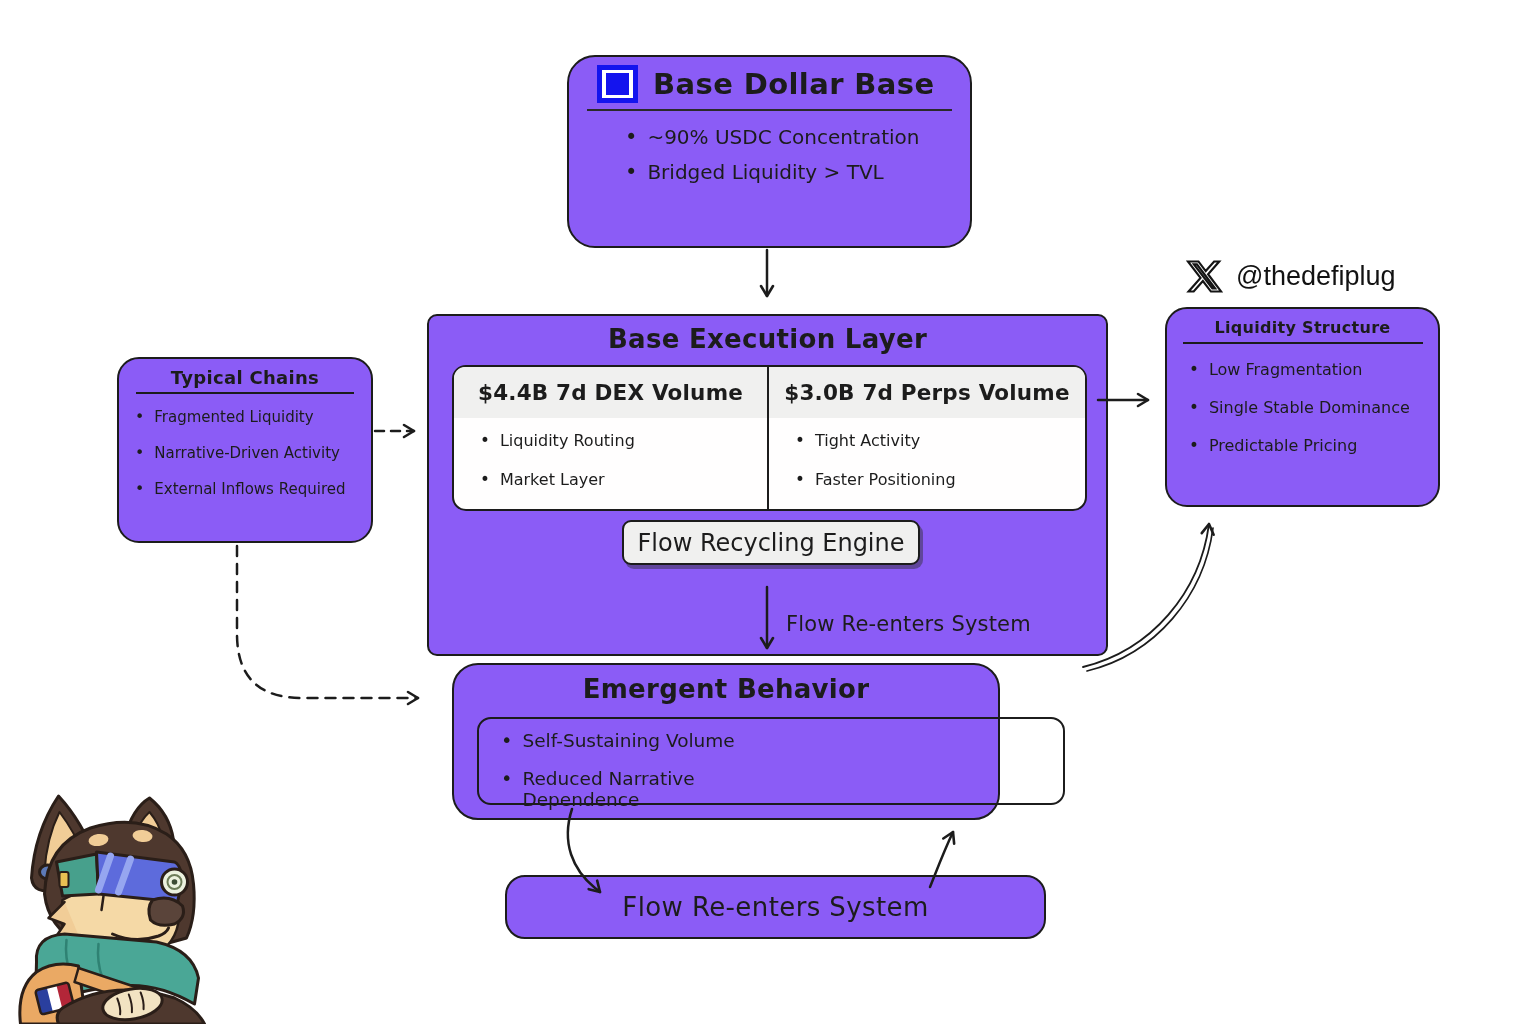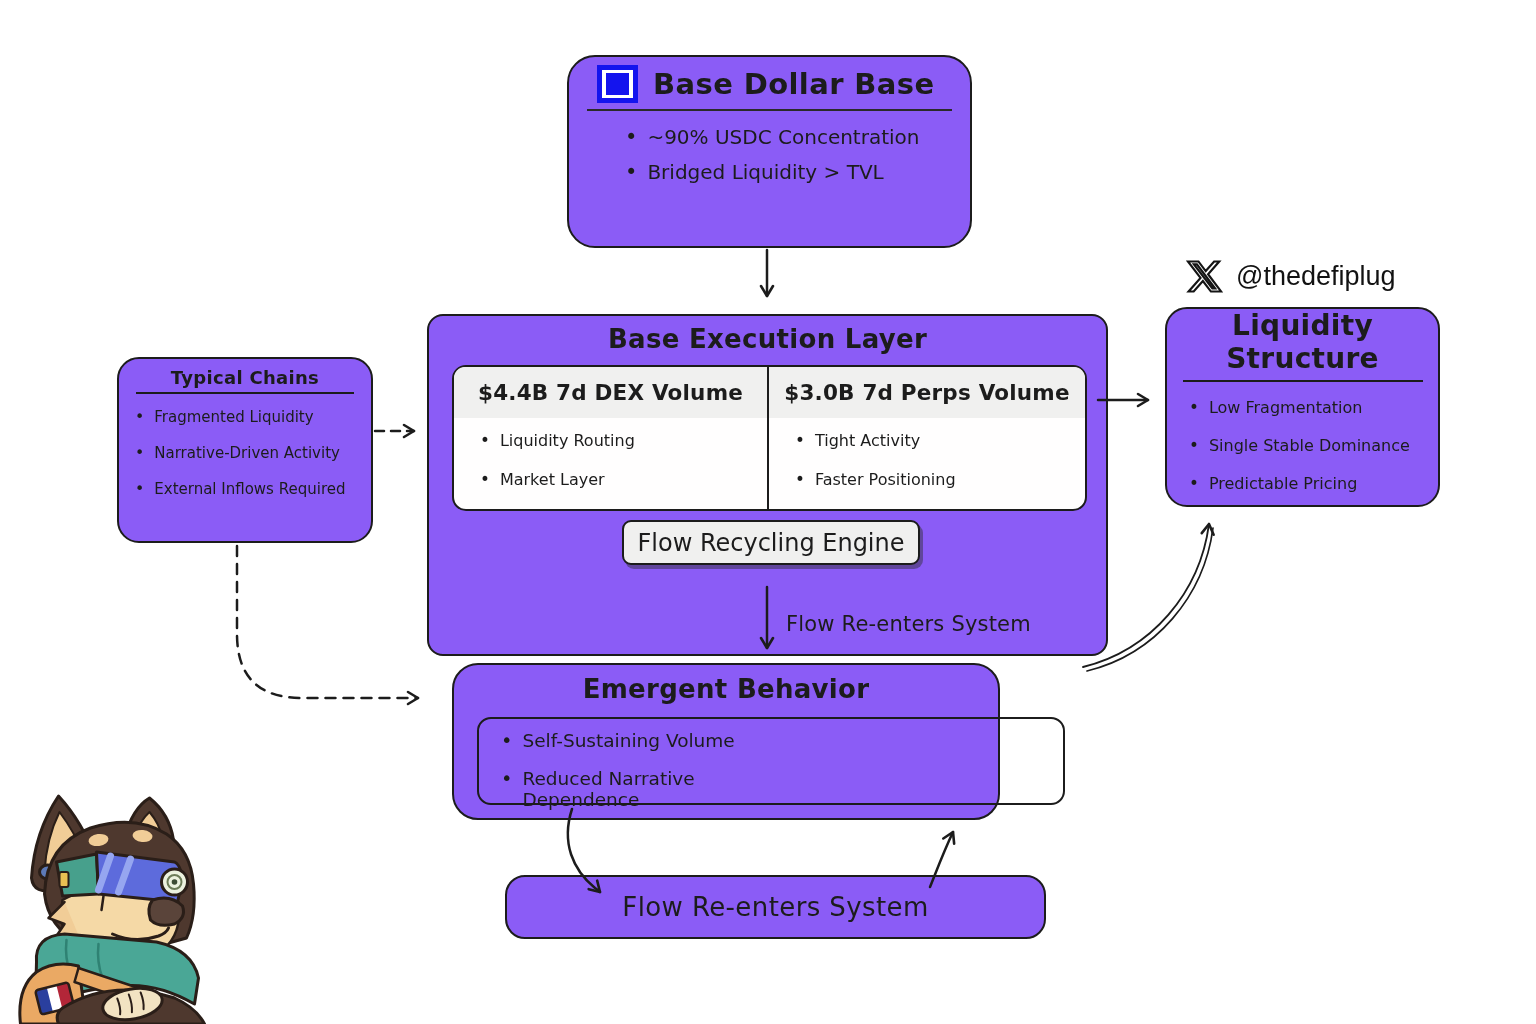--- a/index.html
+++ b/index.html
@@ -21,39 +21,39 @@
   .bdb-div{margin:2px 18px 0 18px;border-bottom:2.4px solid #2a2a2a;}
   .bdb ul{margin:14px 14px 0 56px;font-size:20px;}
   .bdb li{height:35px;}
   
   .tc{left:117px;top:357px;width:256px;height:186px;border-radius:22px;}
   .tc-title{font-size:18px;margin-top:8px;}
   .tc-ul{margin:4px auto 0 auto;width:218px;}
   .tc ul{margin:13px 8px 0 16px;font-size:15px;}
   .tc li{height:36px;align-items:center;}
   
-  .bel{left:427px;top:314px;width:681px;height:342px;border-radius:16px;}
+  .bel{left:427px;top:314px;width:681px;height:342px;border-radius:10px;}
   .bel-title{font-size:26px;margin-top:8px;}
   .vol-wrap{position:absolute;left:23px;top:49px;width:635px;height:146px;box-sizing:border-box;
             border:2.4px solid #1c1c1c;border-radius:14px;display:grid;grid-template-columns:313px 1fr;background:#fffefe;}
   .vol-cell{position:relative;}
   .vol-cell + .vol-cell{border-left:2.4px solid #1c1c1c;}
   .vol-head{height:51px;background:#f0f0ef;display:flex;align-items:center;justify-content:center;
             font-size:21.5px;font-weight:600;letter-spacing:.2px;}
   .vol-cell:first-child .vol-head{border-radius:11px 0 0 0;}
   .vol-cell:last-child .vol-head{border-radius:0 11px 0 0;}
   .vol-cell ul{margin:12px 6px 0 26px;font-size:16px;}
   .vol-cell li{height:39px;align-items:center;}
   .engine{position:absolute;left:193px;top:204px;width:298px;height:45px;box-sizing:border-box;
           border:2.4px solid #1c1c1c;border-radius:9px;background:#f0f0ef;
           box-shadow:3px 4px 0 rgba(45,45,45,.45);
           display:flex;align-items:center;justify-content:center;font-size:24px;}
   
   .ls{left:1165px;top:307px;width:275px;height:200px;border-radius:22px;}
-  .ls-title{font-size:28px;}
+  .ls-title{font-size:16px;margin-top:9px;}
   .ls-ul{margin:5px auto 0 auto;width:240px;}
   .ls ul{margin:15px 6px 0 22px;font-size:16px;}
   .ls li{height:38px;align-items:center;}
   
   .xh{position:absolute;left:1186px;top:258px;display:flex;align-items:center;gap:13px;}
   .xh-text{font-family:"Liberation Sans",sans-serif;font-size:27px;color:#121212;}
   
   .eb{left:452px;top:663px;width:548px;height:157px;border-radius:26px;}
   .eb-title{font-size:26px;margin-top:9px;}
   .eb-inner{position:absolute;left:23px;top:52px;width:588px;height:88px;box-sizing:border-box;

